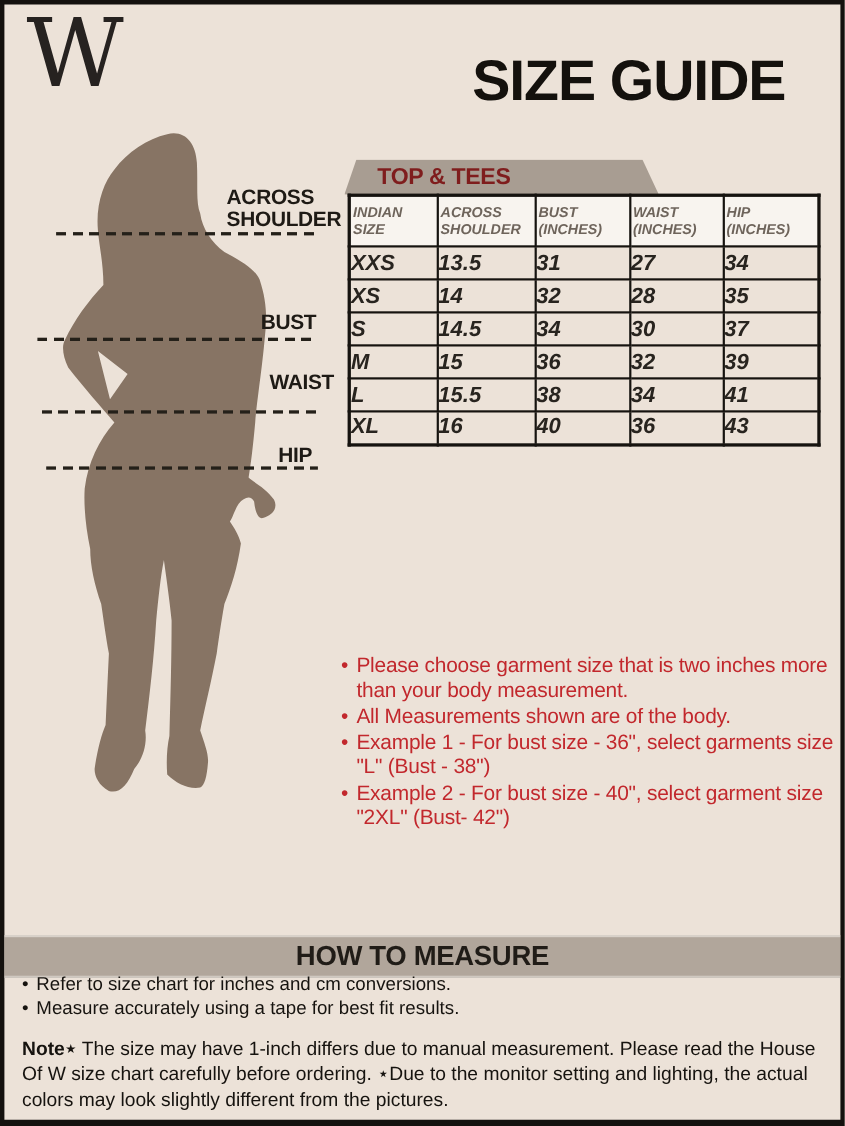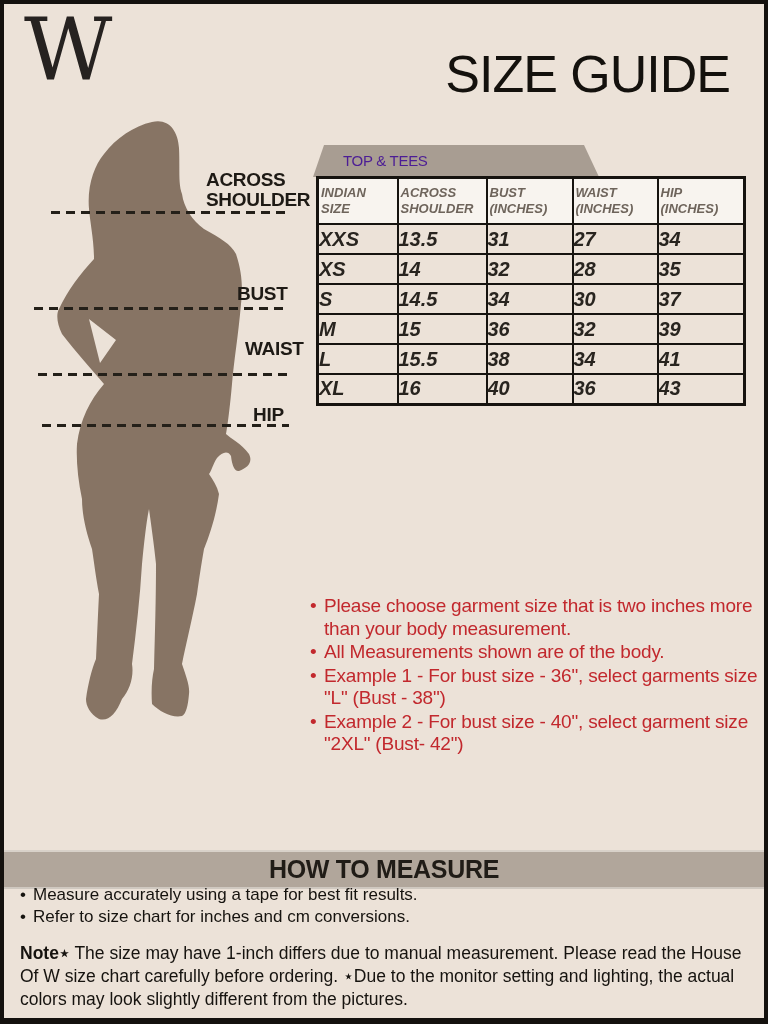--- a/index.html
+++ b/index.html
@@ -11,42 +11,42 @@
   .page{
     position:relative;width:768px;height:1024px;background:var(--bg);
     border:4px solid #14110e;border-bottom-width:6px;overflow:hidden;
     font-family:"Liberation Sans",sans-serif;color:var(--ink);
   }
   .logo{
     position:absolute;left:20px;top:2px;font-family:"DejaVu Serif",serif;
     font-size:86px;line-height:1.0;color:#262220;font-weight:400;
   }
   .title{
-    position:absolute;top:44px;right:34px;font-size:52px;font-weight:normal;
+    position:absolute;top:44px;right:50px;font-size:52px;font-weight:bold;
     letter-spacing:-1px;color:#14110d;line-height:1.0;
   }
   
   .figure-svg{position:absolute;left:20px;top:112px;}
   
   .mlabel{position:absolute;font-weight:bold;font-size:19px;color:#1e1a15;line-height:20px;letter-spacing:-0.3px;}
   .lbl-shoulder{left:202px;top:166px;width:102px;}
   .lbl-bust{left:233px;top:280px;}
   .lbl-waist{left:241px;top:335px;}
   .lbl-hip{left:249px;top:401px;}
   .dash{position:absolute;height:3px;background:repeating-linear-gradient(90deg,#242019 0 9px,transparent 9px 15px);}
   .dash1{left:47px;top:207px;width:238px;}
   .dash2{left:30px;top:303px;width:255px;}
   .dash3{left:34px;top:369px;width:251px;}
   .dash4{left:38px;top:420px;width:247px;}
   
   .tab{
     position:absolute;left:309px;top:141px;width:286px;height:32px;
     background:var(--tab);clip-path:polygon(11px 0,271px 0,286px 100%,0 100%);
   }
-  .tab span{display:block;padding-left:30px;font-size:15px;font-weight:normal;line-height:31px;color:#4c1d95;letter-spacing:-0.3px;}
+  .tab span{display:block;padding-left:30px;font-size:21px;font-weight:bold;line-height:31px;color:#7f1d1d;letter-spacing:-0.3px;}
   table.size{
     position:absolute;left:312px;top:172px;width:427px;
     border-collapse:collapse;table-layout:fixed;border:3px solid #16130f;
   }
   table.size th,table.size td{border:2px solid #16130f;text-align:left;vertical-align:middle;font-style:italic;}
   table.size th{
     background:var(--thbg);font-size:13px;font-weight:bold;color:var(--thtext);
     line-height:16px;padding:6px 2px;height:45px;letter-spacing:0;
   }
   table.size td{font-size:20px;font-weight:bold;color:#28241f;height:30px;background:transparent;}
@@ -205,22 +205,22 @@
       <li>All Measurements shown are of the body.</li>
       <li>Example 1 - For bust size - 36", select garments size "L" (Bust - 38")</li>
       <li>Example 2 - For bust size - 40", select garment size "2XL" (Bust- 42")</li>
     </ul>
 
   <div class="banner">
     <span>HOW TO MEASURE</span>
   </div>
 
   <ul class="measure-bullets" id="measure-bullets">
+      <li>Refer to size chart for inches and cm conversions.</li>
       <li>Measure accurately using a tape for best fit results.</li>
-      <li>Refer to size chart for inches and cm conversions.</li>
     </ul>
 
   <p class="note">
     <b>Note⋆</b>
     <span>The size may have 1-inch differs due to manual measurement. Please read the House Of W size chart carefully before ordering. ⋆Due to the monitor setting and lighting, the actual colors may look slightly different from the pictures.</span>
   </p>
 
 </div>
 
 </body></html>

